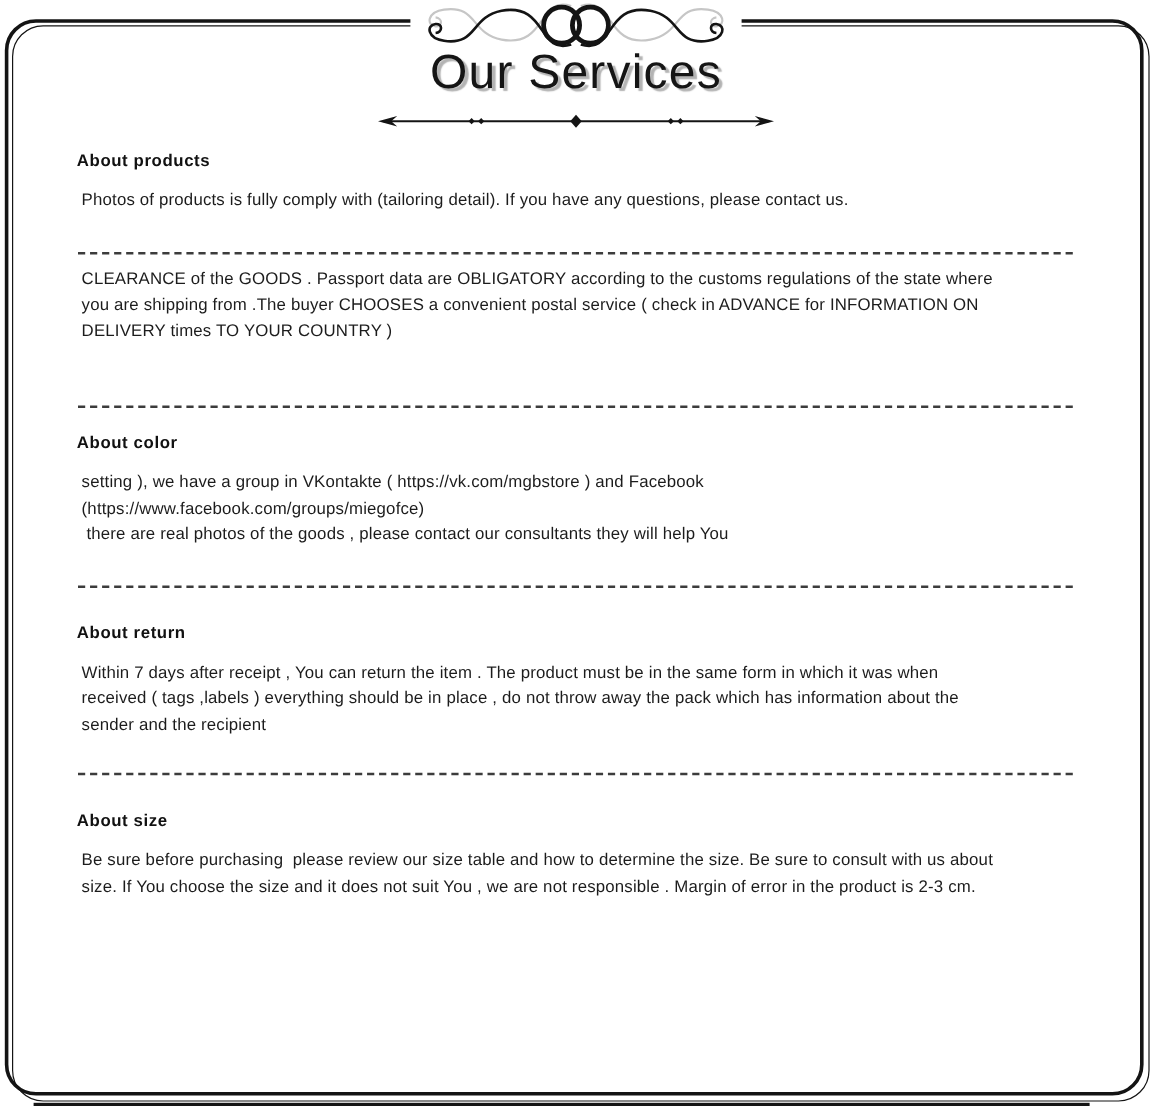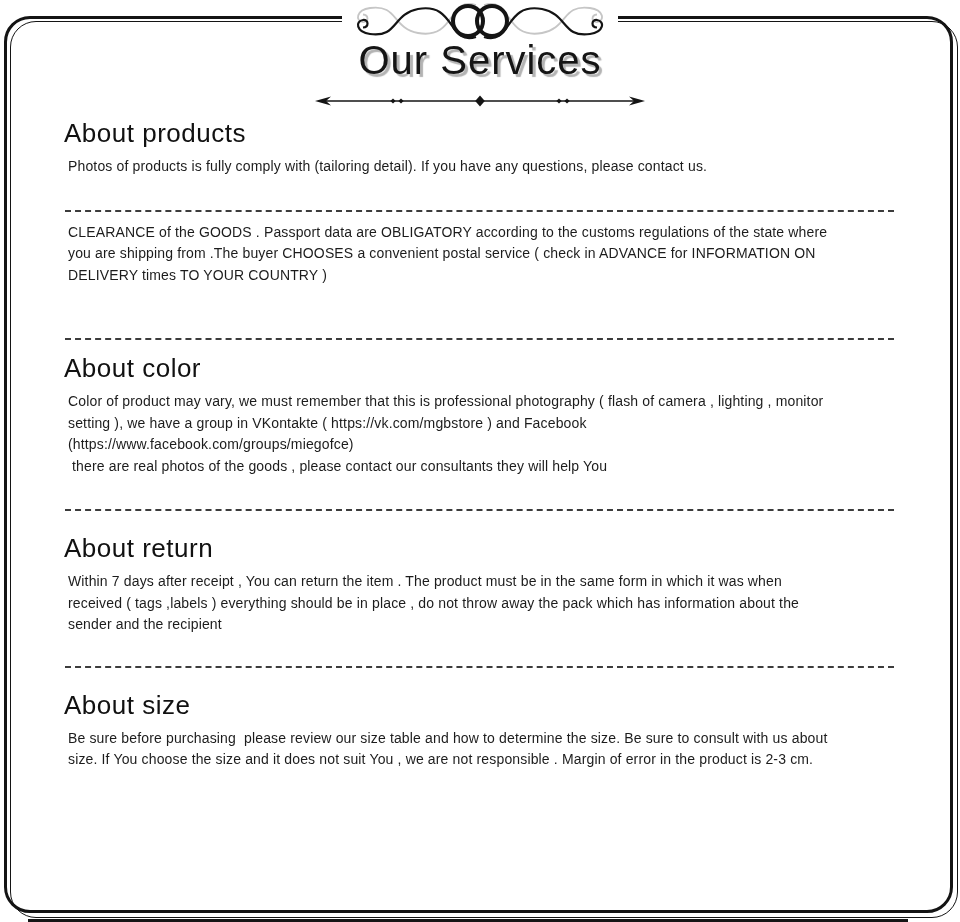--- a/index.html
+++ b/index.html
@@ -74,22 +74,22 @@
     display: block;
     margin: 10px auto 0 auto;
     width: 330px; height: 14px;
   }
   .title-rule line    { stroke: var(--border, #141414); }
   .title-rule polygon { fill: var(--border, #141414); }
 
   
   .section .heading {
     margin: 24px 0 0 0;
-    font-size: 26px;
-    font-weight: 400;
+    font-size: 14px;
+    font-weight: 700;
     line-height: 26px;
     letter-spacing: 0.5px;
     color: var(--heading, #111111);
   }
   .section:nth-child(1) .heading { margin-top: 12px; }
   .section:nth-child(3) .heading { margin-top: 15px; }
   .section:nth-child(5) .heading { margin-top: 24px; }
 
   .section .body { margin-top: 10px; padding-left: 4px; }
   .section .line {
@@ -157,21 +157,20 @@
         <div class="body">
           <div class="line">CLEARANCE of the GOODS . Passport data are OBLIGATORY according to the customs regulations of the state where</div>
           <div class="line">you are shipping from .The buyer CHOOSES a convenient postal service ( check in ADVANCE for INFORMATION ON</div>
           <div class="line">DELIVERY times TO YOUR COUNTRY )</div>
         </div>
         <div class="divider"></div>
       </section>
       <section class="section">
         <h2 class="heading">About color</h2>
         <div class="body">
-          <div class="line">Color of product may vary, we must remember that this is professional photography ( flash of camera , lighting , monitor</div>
           <div class="line">setting ), we have a group in VKontakte ( https://vk.com/mgbstore ) and Facebook</div>
           <div class="line">(https://www.facebook.com/groups/miegofce)</div>
           <div class="line"> there are real photos of the goods , please contact our consultants they will help You</div>
         </div>
         <div class="divider"></div>
       </section>
       <section class="section">
         <h2 class="heading">About return</h2>
         <div class="body">
           <div class="line">Within 7 days after receipt , You can return the item . The product must be in the same form in which it was when</div>

